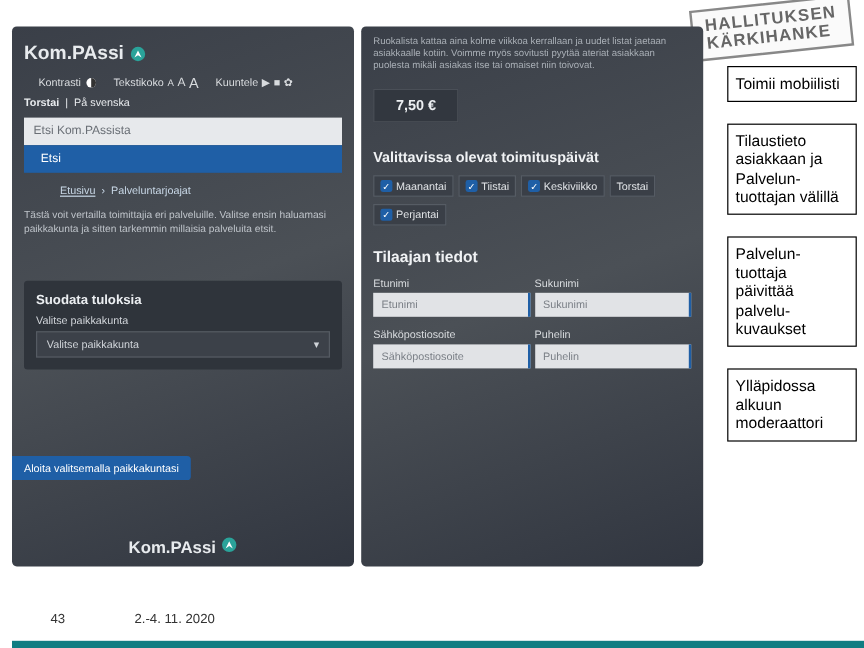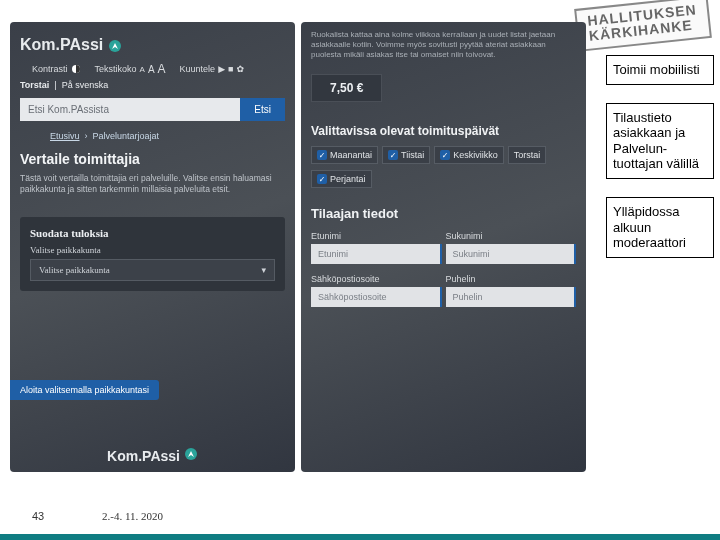--- a/index.html
+++ b/index.html
@@ -21,28 +21,28 @@
            border-radius: 4px; position: relative; overflow: hidden; color: #cfd3d8; font-size: 10px; }
   .phone .pad { padding: 8px 10px; }
 
   
   .brand { font-size: 16px; font-weight: bold; color: #e8ebee; margin-top: 6px; }
   .brand svg { vertical-align: middle; }
   .toolbar { display:flex; gap:14px; margin:8px 12px 4px; font-size:9px; color:#d8dbde; }
   .toolbar span { display:flex; align-items:center; gap:3px; }
   .langrow { font-size:9px; color:#e8ebee; margin:4px 0 8px; }
   .langrow b { font-weight:bold; }
-  .searchrow { display:flex; margin:4px 0 10px; }
+  .searchrow { display:flex; margin:4px 0 10px;flex-direction:column; }
   .searchrow .field { flex:1; background:#e7e9ec; color:#6a6f76; padding:6px 8px; font-size:10px; }
   .searchrow .btn { background:#1f5fa6; color:#fff; padding:6px 14px; font-size:10px; }
   .bread { font-size:9px; color:#c8d7e6; margin-bottom:10px;padding-left:30px; }
   .bread u { text-decoration: underline; }
   .h1 { font-size:14px; font-weight:bold; color:#f2f4f6; margin:6px 0; }
   .para { font-size:8.5px; color:#bfc4ca; line-height:1.3; }
-  .filterbox { background:#2f343b; border-radius:3px; margin-top:22px; padding:10px;font-family:Liberation Serif, serif; }
+  .filterbox { background:#2f343b; border-radius:3px; margin-top:38px; padding:10px; }
   .filterbox .fh { font-size:11px; font-weight:bold; color:#eceff2; }
   .filterbox .fl { font-size:9px; color:#cfd3d8; margin-top:6px; }
   .dd { margin-top:4px; background:#3c4149; border:1px solid #555b63; padding:5px 8px;
         font-size:9px; color:#cfd3d8; display:flex; justify-content:space-between; align-items:center; }
   .toast { position:absolute; left:0; bottom:72px; background:#1f5fa6; color:#fff;
            font-size:9px; padding:5px 10px; border-radius:0 3px 3px 0; }
   .brandbottom { position:absolute; bottom:8px; left:0; right:0; text-align:center;
                  font-size:14px; font-weight:bold; color:#e8ebee; }
 
   
@@ -56,38 +56,39 @@
   .chk { width:10px; height:10px; background:#1f5fa6; display:inline-flex;
          align-items:center; justify-content:center; color:#fff; font-size:8px; border-radius:2px; }
   .h3 { font-size:13px; font-weight:bold; color:#f0f2f4; margin:18px 0 10px; }
   .formrow { display:flex; gap:4px; margin-bottom:10px; }
   .formcol { flex:1; }
   .lbl { font-size:9px; color:#d8dbde; margin-bottom:3px; }
   .inp { background:#e1e3e6; color:#7a7f86; padding:5px 7px; font-size:9px;
          border-right:2px solid #1f5fa6; }
 
   
-  .footer { position:absolute; left:0; bottom:0; width:600px; height:46px; }
+  .footer { position:absolute; left:10px; bottom:0; width:600px; height:46px; }
   .footer .pg { position:absolute; left:32px; bottom:18px; font-size:11px; color:#333; }
-  .footer .dt { position:absolute; left:102px; bottom:18px; font-size:11px; color:#333;font-family:Liberation Serif, serif; }
+  .footer .dt { position:absolute; left:102px; bottom:18px; font-size:11px; color:#333; }
   .footer .bar { position:absolute; left:0; bottom:0; width:720px; height:6px; background:#0f7d82; }
 </style>
 </head>
 <body>
 
 <div class="slide">
 
   <div class="stamp">
     <div>HALLITUKSEN</div>
     <div>KÄRKIHANKE</div>
   </div>
 
   <div class="anno-col">
     <div class="anno">Toimii mobiilisti</div>
     <div class="anno">Tilaustieto asiakkaan ja Palvelun-tuottajan välillä</div>
+    <div class="anno">Palvelun-tuottaja päivittää palvelu-kuvaukset</div>
     <div class="anno">Ylläpidossa alkuun moderaattori</div>
   </div>
 
   <div class="phones">
 
     <div class="phone">
       <div class="pad">
         <div class="brand">
           <span>Kom.PAssi</span>
           <svg width="14" height="14">
@@ -123,21 +124,20 @@
           <div class="field" title="Etsi Kom.PAssista">
             <span>Etsi Kom.PAssista</span>
           </div>
           <div class="btn">Etsi</div>
         </div>
         <div class="bread">
           <u>Etusivu</u>
           &nbsp;›&nbsp;
           <span>Palveluntarjoajat</span>
         </div>
-        <div class="h1">Vertaile toimittajia</div>
         <div class="para">Tästä voit vertailla toimittajia eri palveluille. Valitse ensin haluamasi paikkakunta ja sitten tarkemmin millaisia palveluita etsit.</div>
 
         <div class="filterbox">
           <div class="fh">Suodata tuloksia</div>
           <div class="fl">Valitse paikkakunta</div>
           <div class="dd">
             <span>Valitse paikkakunta</span>
             <span>▾</span>
           </div>
         </div>

